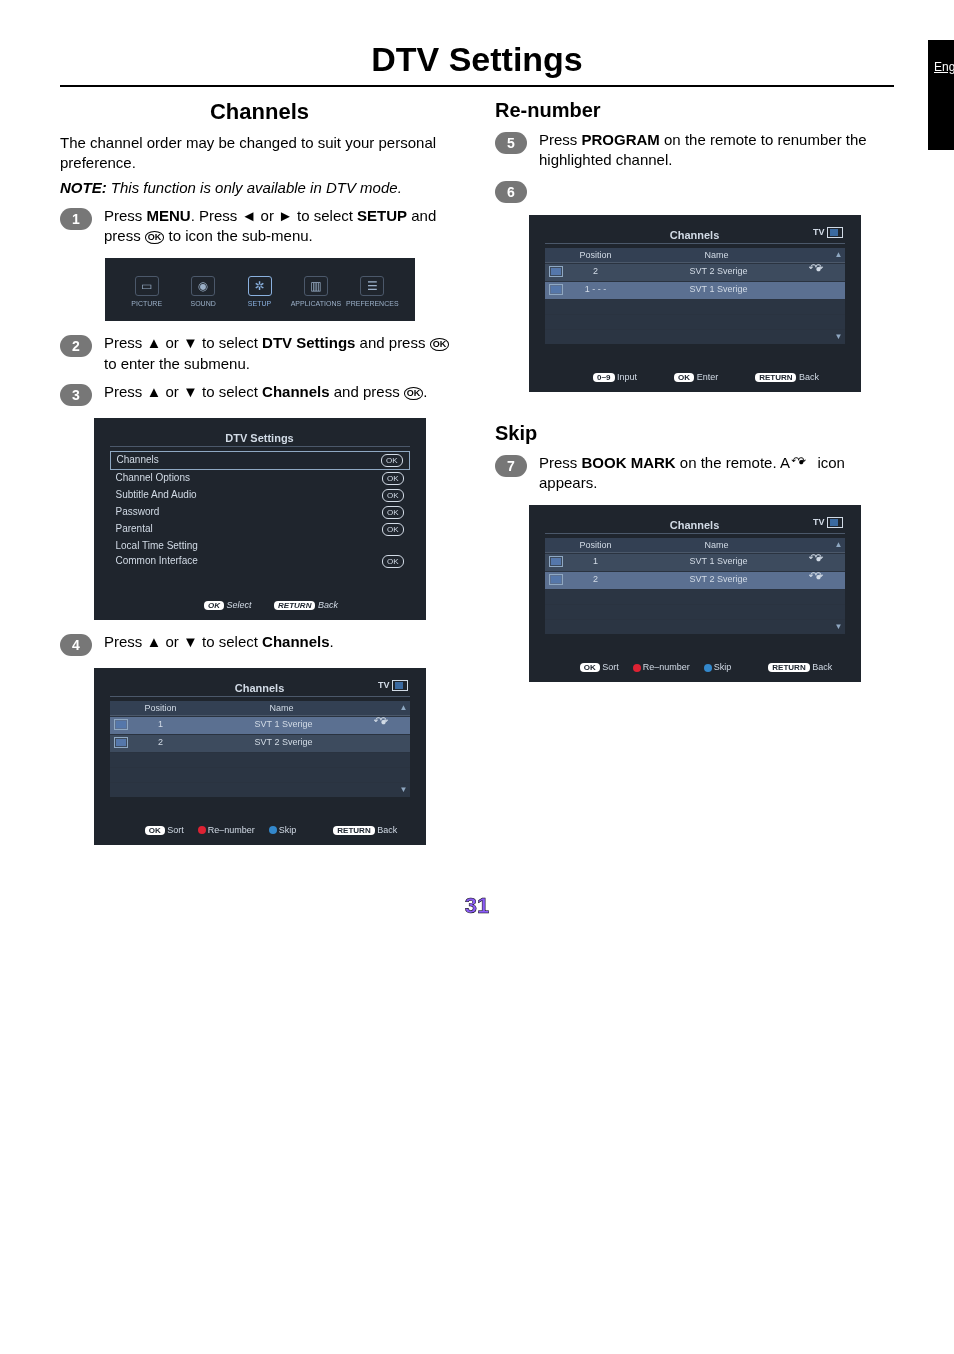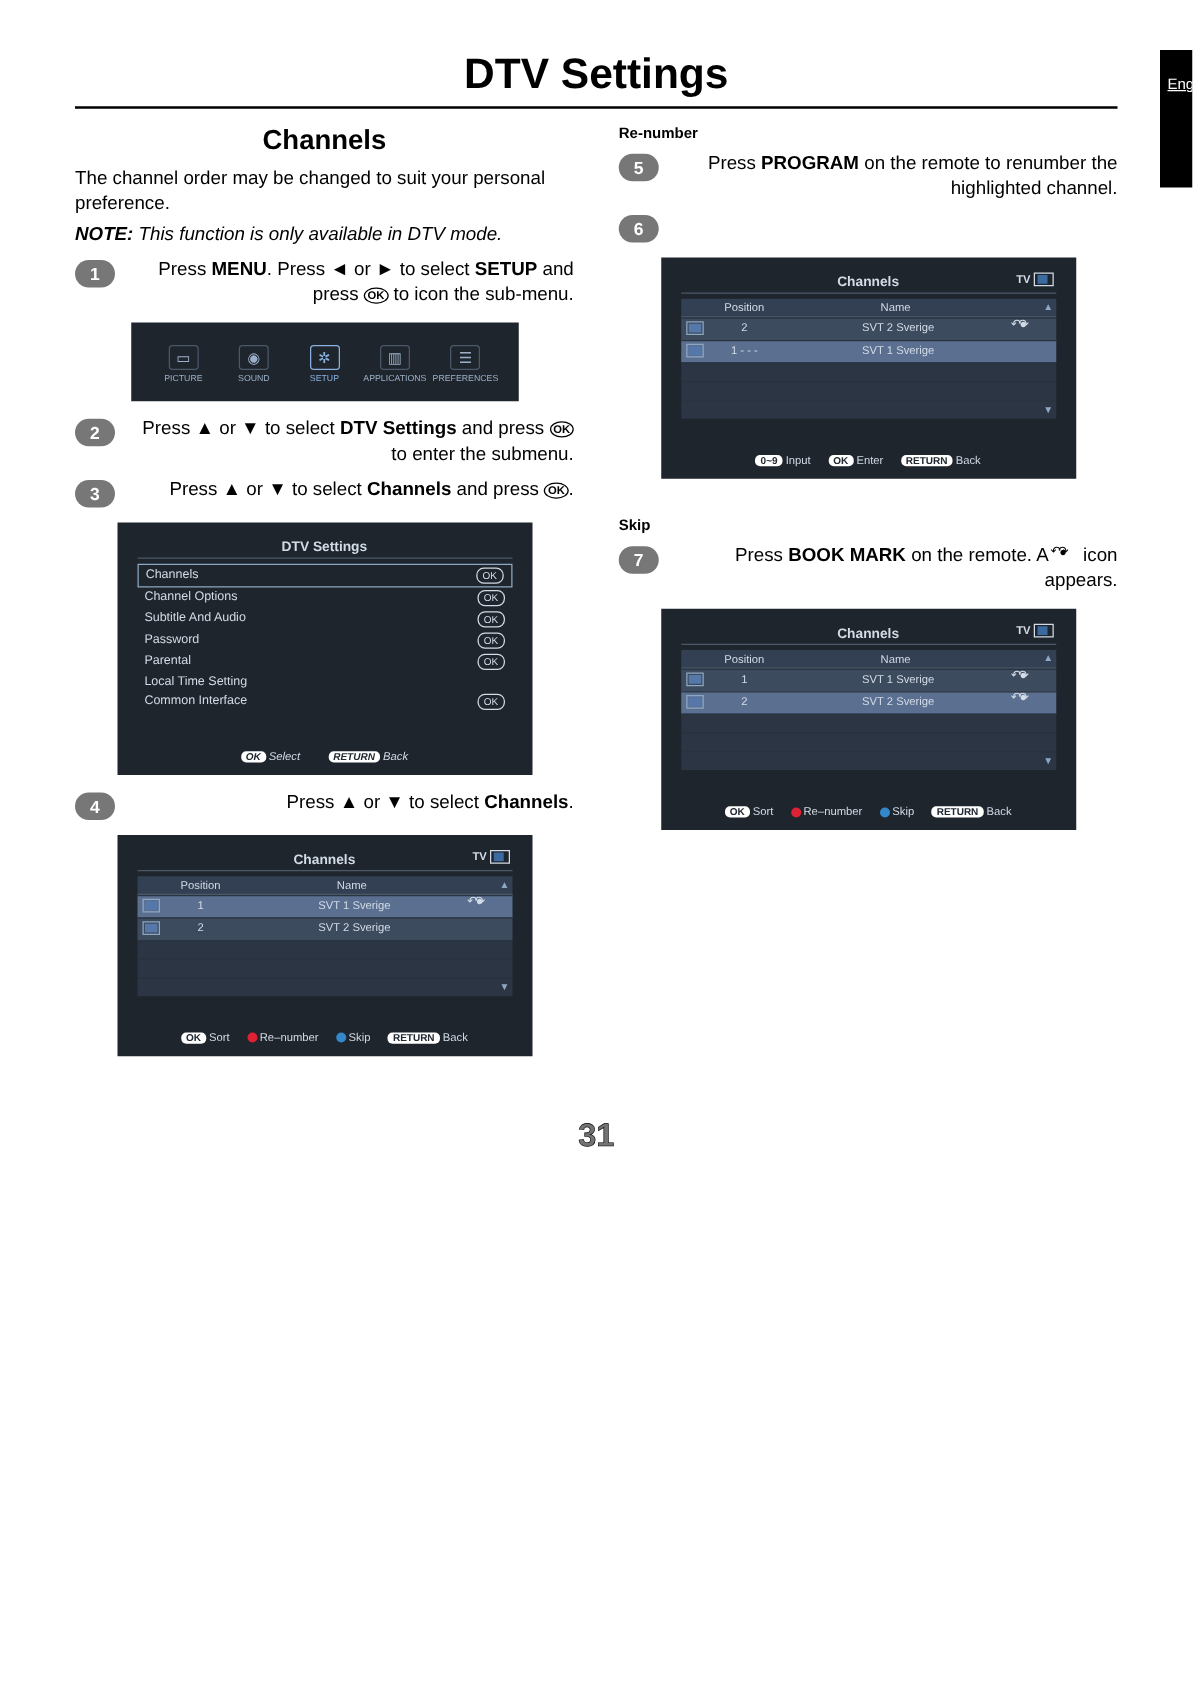--- a/index.html
+++ b/index.html
@@ -47,21 +47,21 @@
     flex: 1;
     min-width: 0;
   }
   h2.section {
     text-align: center;
     font-size: 22px;
     margin: 6px 0 8px 0;
     font-weight: bold;
   }
   h3.subhead {
-    font-size: 12px;
+    font-size: 20px;
     font-weight: bold;
     margin: 6px 0 8px 0;
   }
   p { font-size: 15px; line-height: 1.35; margin: 4px 0; }
   .note-indent { margin-left: 52px; text-indent: -52px; font-style: italic; }
   .step {
     display: flex;
     gap: 12px;
     margin: 8px 0;
   }
@@ -70,21 +70,21 @@
     height: 22px;
     background: #777;
     border-radius: 11px;
     color: #fff;
     font-weight: bold;
     font-size: 14px;
     text-align: center;
     line-height: 22px;
     margin-top: 2px;
   }
-  .step-text { flex: 1; font-size: 15px; line-height: 1.35; text-align: right; }
+  .step-text { flex: 1; font-size: 15px; line-height: 1.35; }
   .ok-pill {
     display: inline-block;
     border: 1.5px solid #000;
     border-radius: 50%;
     font-size: 9px;
     padding: 0 2px;
     line-height: 11px;
     font-weight: bold;
     vertical-align: 1px;
   }
@@ -187,31 +187,31 @@
     justify-content: center;
     gap: 14px;
     font-size:9px;
     padding-top: 28px;
     align-items: center;
     flex-wrap: wrap;
   }
   .dot { display:inline-block; width:8px; height:8px; border-radius:50%; vertical-align:middle; margin-right:2px;}
   .dot.red{ background:#d23; }
   .dot.blue{ background:#38c; }
-  .key-box { display:inline-block; background:#fff; color:#202832; border-radius:4px; padding:0 4px; font-size:8px; font-weight:bold;}
+  .key-box { display:inline-block; background:#fff; color:#202832; border-radius:4px; padding:0 4px; font-size:8px; font-weight:bold;margin-left:23px;}
   .tvicon { display:inline-block; width:12px; height:9px; border:1px solid #8fa8c2; position: relative;}
   .tvicon::before{content:""; position:absolute; inset:1px; background:#57a;}
   .arrow-up, .arrow-down { font-size:8px; color:#8fa8c2; }
 
   .pagenum {
     text-align: center;
-    font-size: 26px;
+    font-size: 22px;
     font-weight: 900;
     margin-top: 36px;
-    color: #737373;
+    color: #8b5cf6;
     -webkit-text-stroke: 0.5px #000;
   }
 </style>
 </head>
 <body>
 
 <div class="side-tab"><span>English</span></div>
 
 <h1 class="title">DTV Settings</h1>
 <hr class="title-rule">

